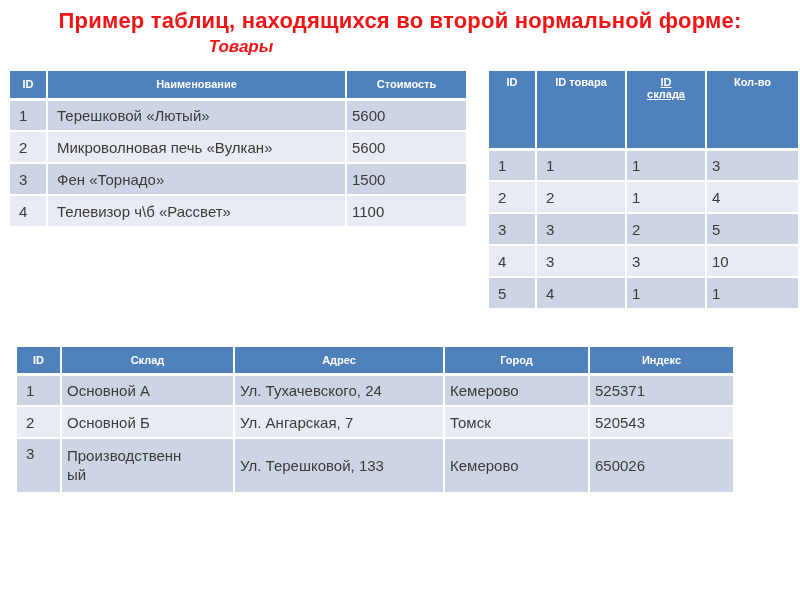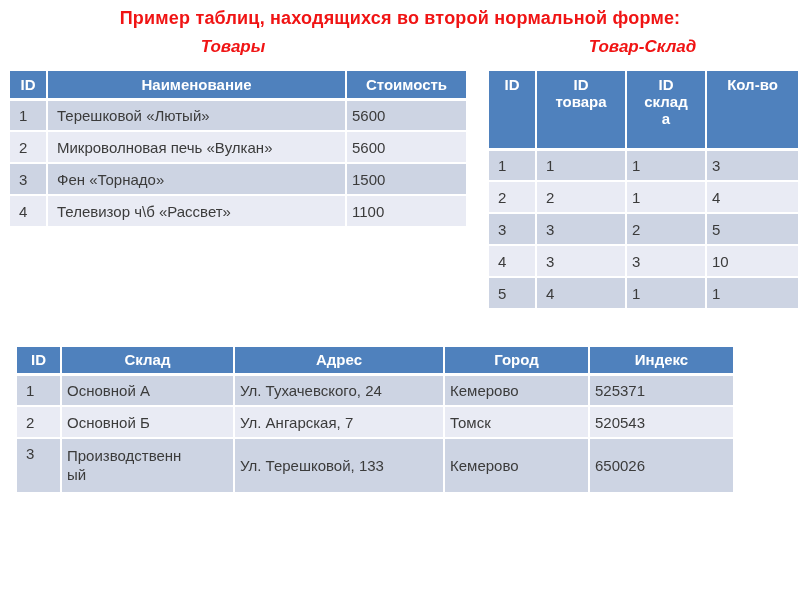--- a/index.html
+++ b/index.html
@@ -5,67 +5,67 @@
   html,body{margin:0;padding:0;}
   body{
     width:800px;height:600px;background:#ffffff;
     font-family:"Liberation Sans", sans-serif;
     -webkit-font-smoothing:antialiased;
   }
   .slide{position:relative;width:800px;height:600px;overflow:hidden;background:#fff;}
 
   .slide-title{
     position:absolute;top:8px;left:0;width:100%;
-    text-align:center;font-size:18px;font-weight:bold;
+    text-align:center;font-size:22px;font-weight:bold;
     color:var(--accent-red,#f00);letter-spacing:.2px;
   }
   .caption{
     position:absolute;text-align:center;
     font-size:17px;font-weight:bold;font-style:italic;
     color:var(--accent-red,#f00);
   }
-  .cap-products{top:37px;left:4px;width:458px;}
+  .cap-products{top:37px;left:12px;width:458px;}
   .cap-pw{top:37px;left:487px;width:311px;}
   .cap-wh{top:313px;left:15px;width:718px;}
 
   table.tbl{
     position:absolute;border-collapse:collapse;table-layout:fixed;
   }
   .t-products{left:8px;top:69px;width:458px;}
   .t-pw{left:487px;top:69px;width:311px;}
   .t-wh{left:15px;top:345px;width:718px;}
 
   .tbl th,.tbl td{
     border:2px solid #ffffff;overflow:hidden;
     vertical-align:middle;
   }
   .tbl th{
     background:var(--header-bg,#4F81BD);
     color:var(--header-text,#fff);
-    font-size:15px;font-weight:bold;text-align:center;
+    font-size:11px;font-weight:bold;text-align:center;
     padding:2px 4px;border-bottom-width:3px;
   }
   .t-pw th{vertical-align:top;padding-top:5px;}
   .tbl td{
     font-size:15px;color:var(--body-text,#3b3b3b);
     padding:2px 5px;text-align:left;
   }
   .tbl tbody tr:nth-child(odd) td{background:var(--band-dark,#CDD4E4);}
   .tbl tbody tr:nth-child(even) td{background:var(--band-light,#E9EBF4);}
 
   .t-products thead tr{height:29px;}
   .t-products tbody tr{height:32px;}
   .t-pw thead tr{height:79px;}
   .t-pw tbody tr{height:32px;}
   .t-wh thead tr{height:28px;}
   .t-wh tbody tr{height:32px;}
   .t-wh tbody tr.tall{height:55px;}
 
   td.al{text-align:left;padding-left:9px;}
-  .wrap-narrow{display:inline-block;max-width:49px;overflow-wrap:anywhere;word-break:break-word;}
+  .wrap-narrow{display:inline-block;max-width:49px;overflow-wrap:anywhere;word-break:break-word;text-decoration:underline;}
   .wrap-mid{display:inline-block;max-width:54px;}
   .wrap-plant{display:inline-block;max-width:121px;overflow-wrap:anywhere;word-break:break-word;line-height:1.25;}
 </style>
 </head>
 <body>
 
 <div class="slide">
 
   <div class="slide-title">Пример таблиц, находящихся во второй нормальной форме:</div>
 
@@ -100,21 +100,20 @@
         <td>1500</td>
       </tr>
       <tr>
         <td class="al">4</td>
         <td class="al">Телевизор ч\б «Рассвет»</td>
         <td>1100</td>
       </tr>
     </tbody>
   </table>
 
-  <div class="caption cap-pw">Товар-Склад</div>
   <table class="tbl t-pw">
     <colgroup>
         <col style="width:48px">
         <col style="width:90px">
         <col style="width:80px">
         <col style="width:93px">
       </colgroup>
     <thead>
       <tr>
         <th>ID</th>

